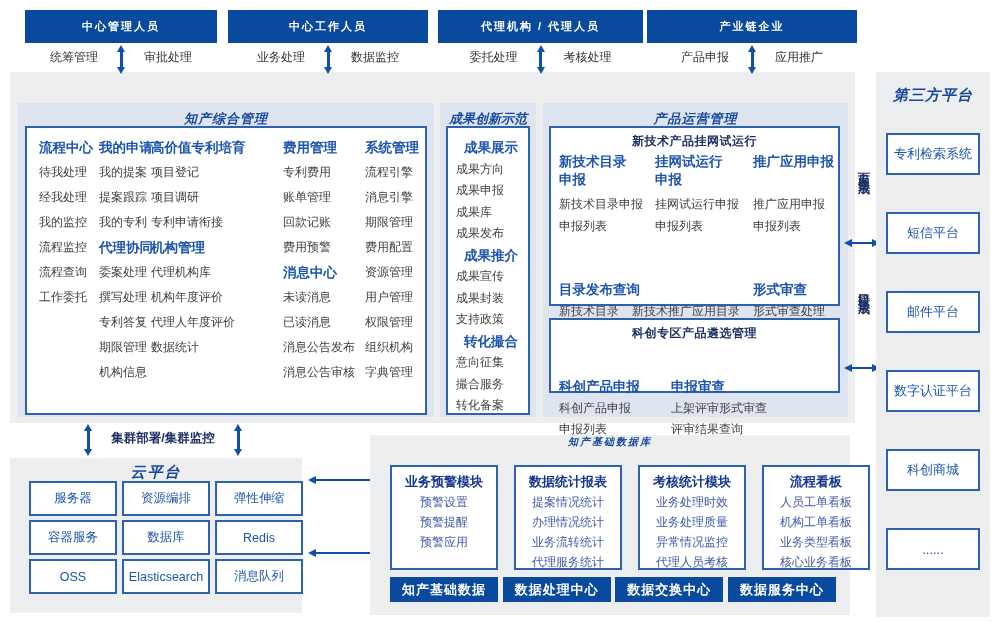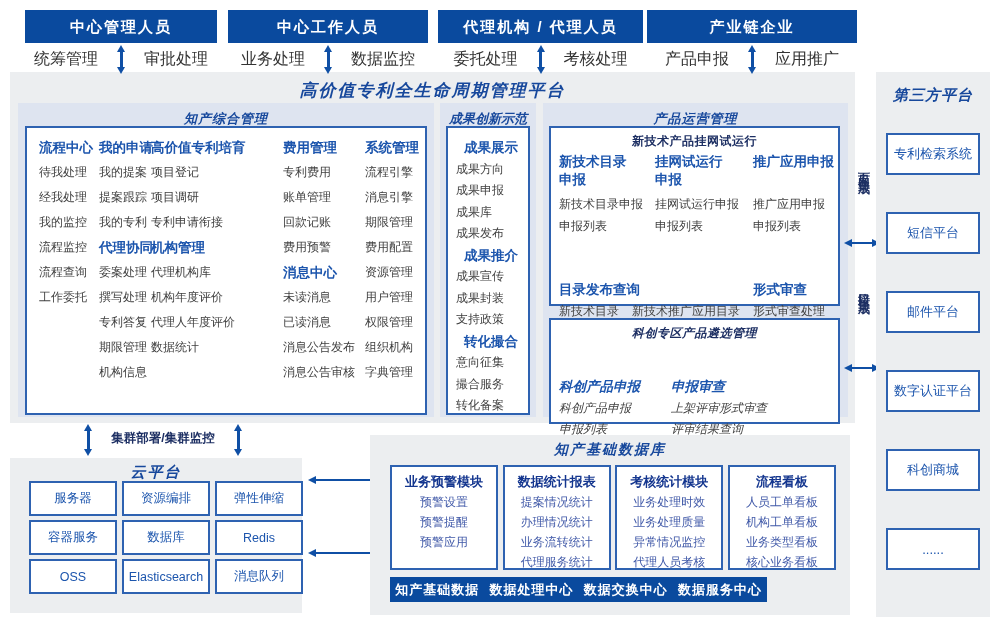--- a/index.html
+++ b/index.html
@@ -3,23 +3,23 @@
 <meta charset="utf-8">
 <style>
   html,body{margin:0;padding:0;background:#fff;}
   *{box-sizing:border-box;}
   body{font-family:"Liberation Sans","DejaVu Sans",sans-serif;}
   .canvas{position:relative;width:1000px;height:622px;background:#fff;overflow:hidden;}
 
   
   .actor{position:absolute;top:0;height:80px;}
   .actor-bar{position:absolute;top:10px;left:0;right:0;height:33px;background:var(--primary);
-    color:#fff;font-weight:700;font-size:15px;letter-spacing:2px;text-align:center;line-height:33px;}
+    color:#fff;font-weight:700;font-size:11px;letter-spacing:2px;text-align:center;line-height:33px;}
   .actor-labels{position:absolute;top:49px;left:0;right:0;display:flex;justify-content:center;gap:46px;
-    font-size:16px;color:var(--label);}
+    font-size:12px;color:var(--label);}
   .actor .varrow{left:50%;margin-left:-5px;top:45px;height:29px;z-index:3;}
 
   
   .varrow{position:absolute;width:10px;}
   .varrow::before{content:"";position:absolute;left:1px;top:0;border-left:4px solid transparent;
     border-right:4px solid transparent;border-bottom:7px solid var(--arrow);}
   .varrow::after{content:"";position:absolute;left:1px;bottom:0;border-left:4px solid transparent;
     border-right:4px solid transparent;border-top:7px solid var(--arrow);}
   .varrow .ln{position:absolute;left:50%;top:6px;bottom:6px;width:3px;margin-left:-1.5px;background:var(--arrow);}
   .harrow{position:absolute;height:12px;}
@@ -71,26 +71,26 @@
   .cloud-grid{position:absolute;left:19px;top:23px;display:grid;grid-template-columns:repeat(3,88px);
     grid-auto-rows:35px;column-gap:5px;row-gap:4px;}
   .cloud-box{background:#fff;border:2px solid var(--border);color:var(--bluehead);font-size:12.5px;
     display:flex;align-items:center;justify-content:center;white-space:nowrap;}
 
   .cluster-label{position:absolute;left:98px;top:430px;width:130px;text-align:center;font-size:12.5px;
     font-weight:700;color:var(--navy);}
 
   
   .dp-panel{position:absolute;left:370px;top:435px;width:480px;height:180px;background:var(--gray);}
-  .dp-title{text-align:center;font-size:14px;font-weight:700;font-style:italic;color:var(--title);padding-top:6px;letter-spacing:2px;}
-  .dp-modules{position:absolute;left:20px;top:30px;width:446px;display:flex;justify-content:space-between;}
+  .dp-title{text-align:center;font-size:10px;font-weight:700;font-style:italic;color:var(--title);letter-spacing:2px;}
+  .dp-modules{position:absolute;left:20px;top:30px;width:480px;display:flex;justify-content:space-between;}
   .module{width:108px;height:105px;background:#fff;border:2px solid var(--border);text-align:center;}
   .module-h{font-size:13px;font-weight:700;color:var(--navy2);line-height:16px;margin-top:7px;margin-bottom:2px;}
   .module .item{line-height:20px;color:var(--itemblue);}
-  .dp-bars{position:absolute;left:20px;top:142px;width:377px;display:flex;justify-content:space-between;}
+  .dp-bars{position:absolute;left:20px;top:142px;width:446px;display:flex;justify-content:space-between;}
   .bar{width:108px;height:25px;background:var(--primary);color:#fff;font-weight:700;font-size:13px;
     text-align:center;line-height:25px;letter-spacing:1px;}
 </style>
 </head>
 <body>
 
 <div class="canvas">
 
   <div class="actor" style="left:25px;width:192px;">
     <div class="actor-bar">中心管理人员</div>
@@ -127,21 +127,20 @@
     <div class="actor-labels">
       <span>产品申报</span>
       <span>应用推广</span>
     </div>
     <div class="varrow">
         <i class="ln"></i>
       </div>
   </div>
 
   <div class="main-box">
-    <div class="main-title">高价值专利全生命周期管理平台</div>
 
     <div class="panel" style="left:8px;top:31px;width:416px;height:314px;font-family:Liberation Serif, serif;">
       <div class="panel-title">知产综合管理</div>
       <div class="wbox" style="left:7px;top:23px;width:402px;height:289px;">
         <div class="ipcol" style="left:12px;">
           <div class="grp-h">流程中心</div>
           <div>
               <div class="item">待我处理</div>
               <div class="item">经我处理</div>
               <div class="item">我的监控</div>
@@ -277,21 +276,21 @@
         </div>
         <div class="pgrp" style="left:202px;top:119px;width:85px;">
           <div class="grp-h">形式审查</div>
           <div>
               <div class="item">形式审查处理</div>
               <div class="item">审查结果查看</div>
             </div>
         </div>
       </div>
 
-      <div class="wbox" style="left:6px;top:215px;width:291px;height:106px;font-style:italic;">
+      <div class="wbox" style="left:6px;top:215px;width:291px;height:75px;">
         <div class="subbox-title">科创专区产品遴选管理</div>
         <div class="pgrp" style="left:8px;top:24px;width:110px;">
           <div class="grp-h">科创产品申报</div>
           <div>
               <div class="item">科创产品申报</div>
               <div class="item">申报列表</div>
             </div>
         </div>
         <div class="pgrp" style="left:120px;top:24px;width:160px;">
           <div class="grp-h">申报审查</div>

